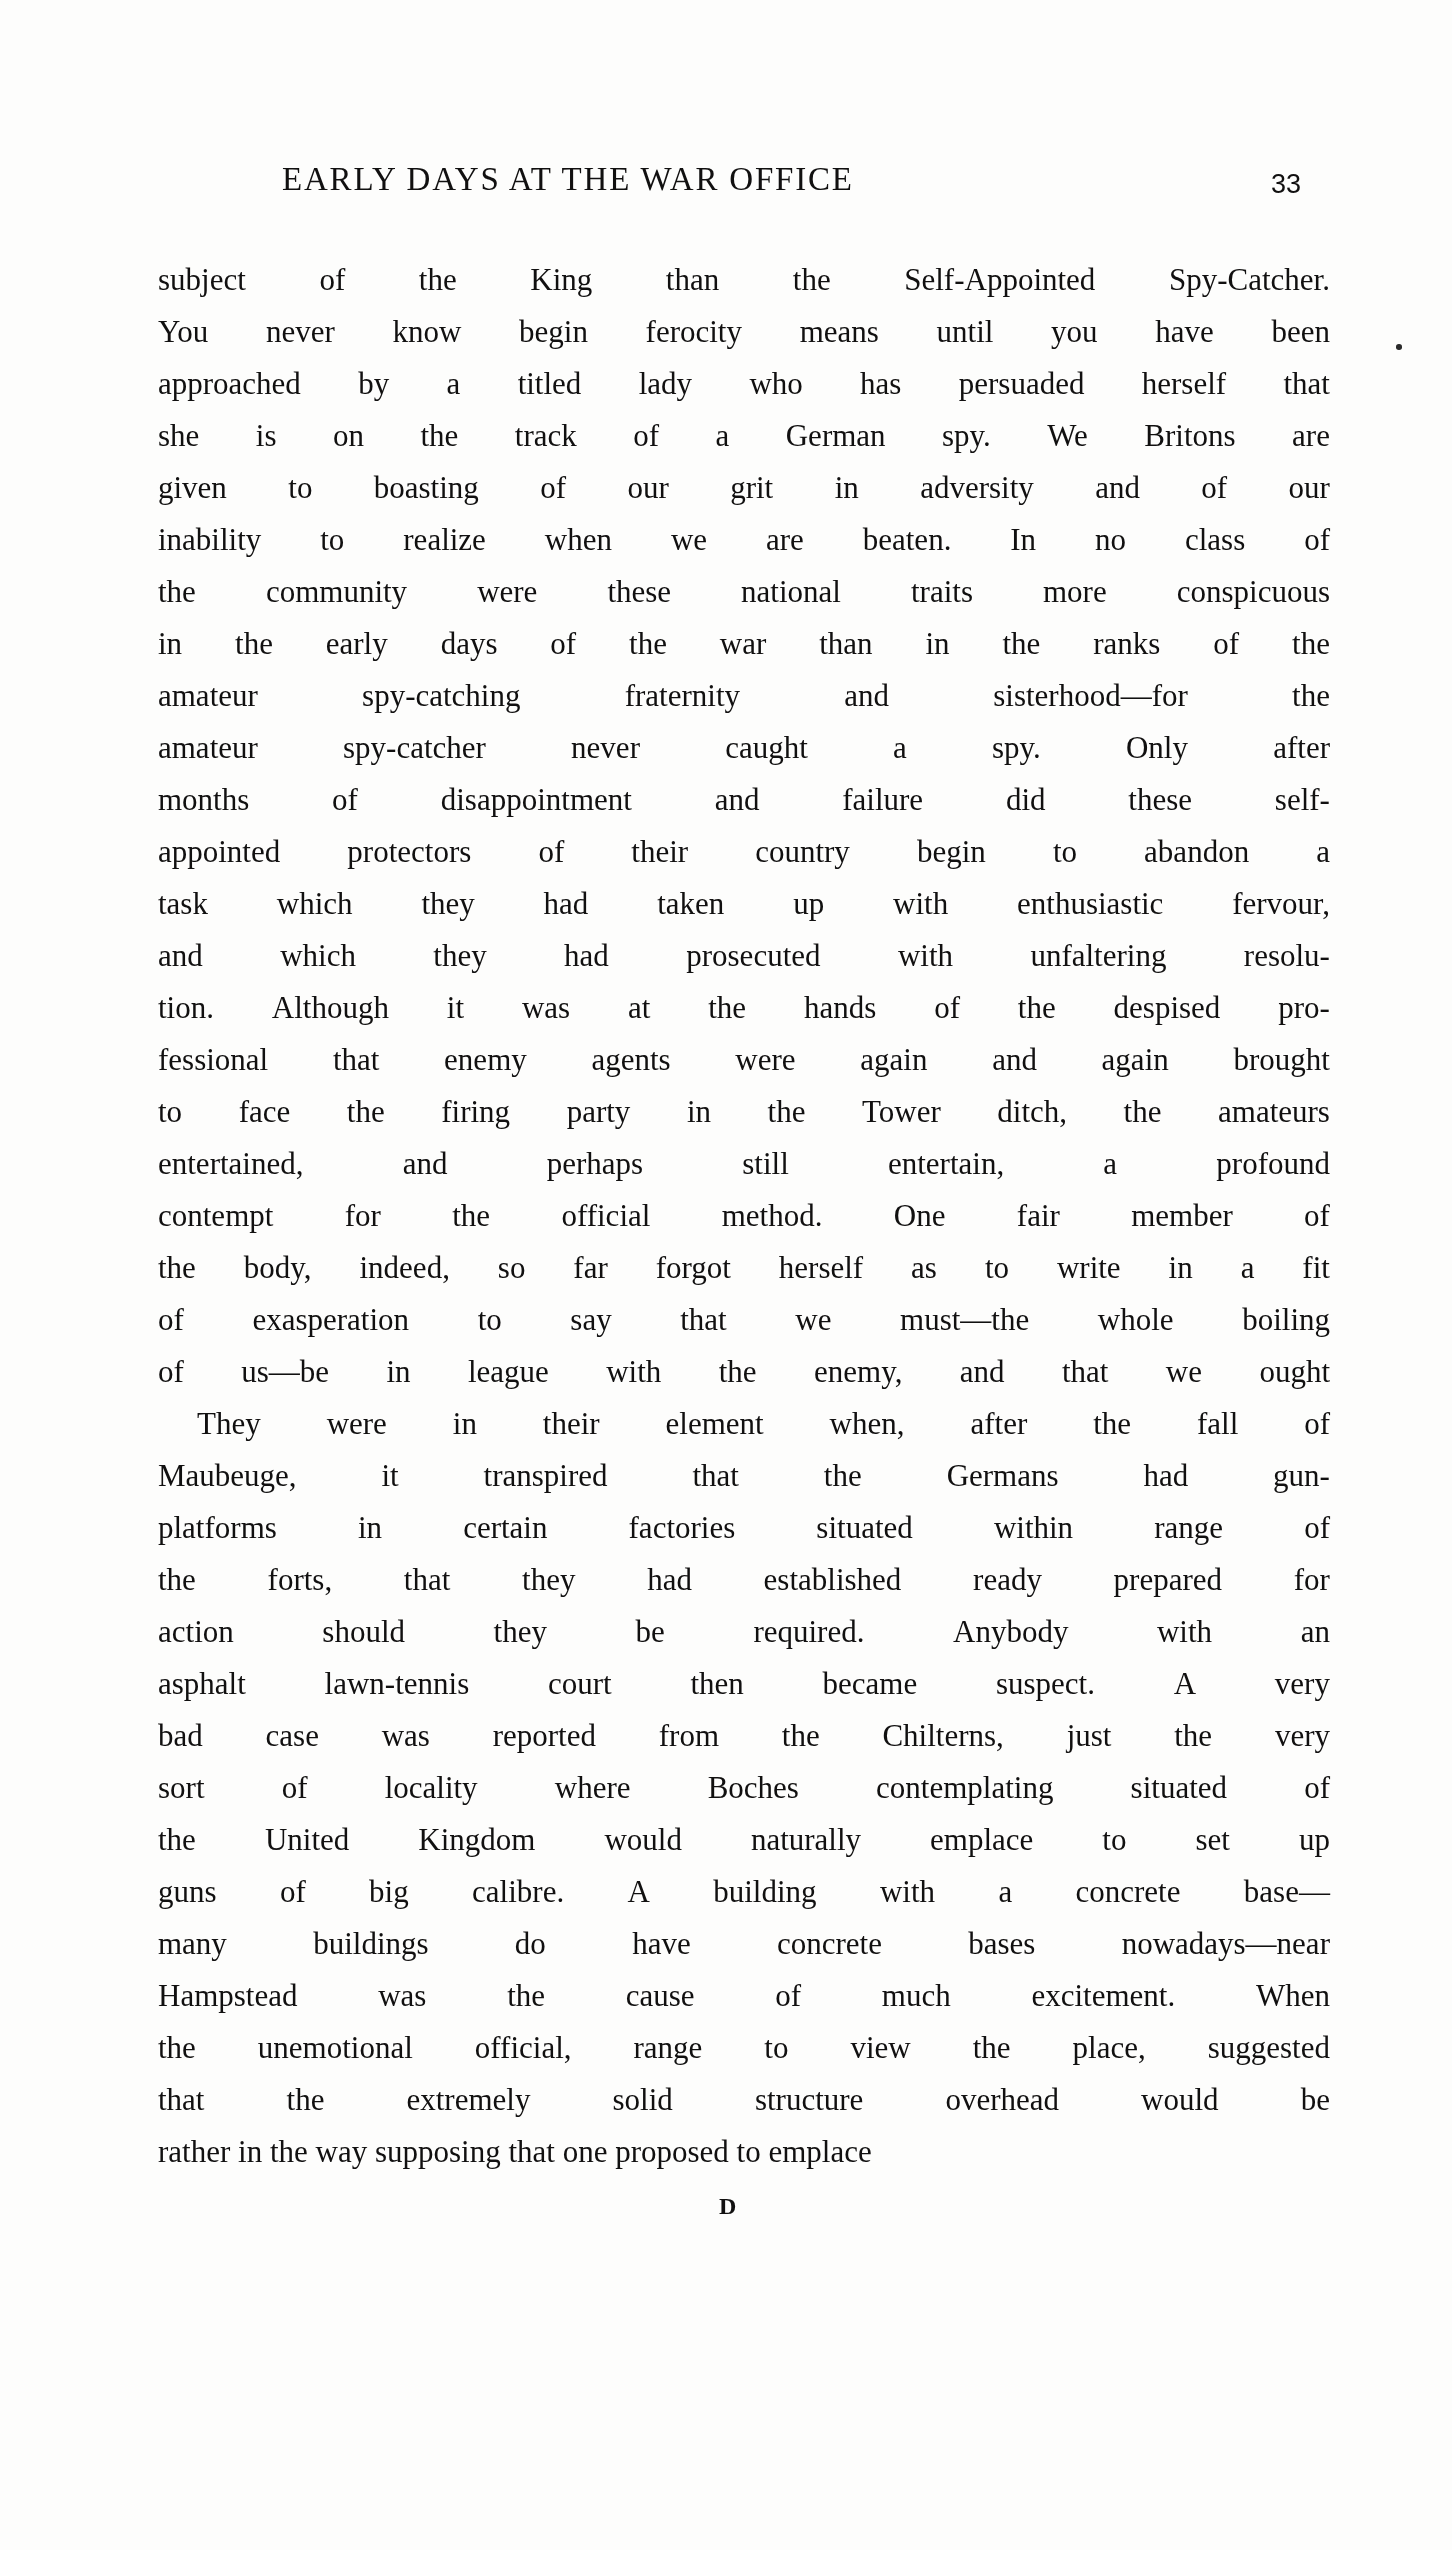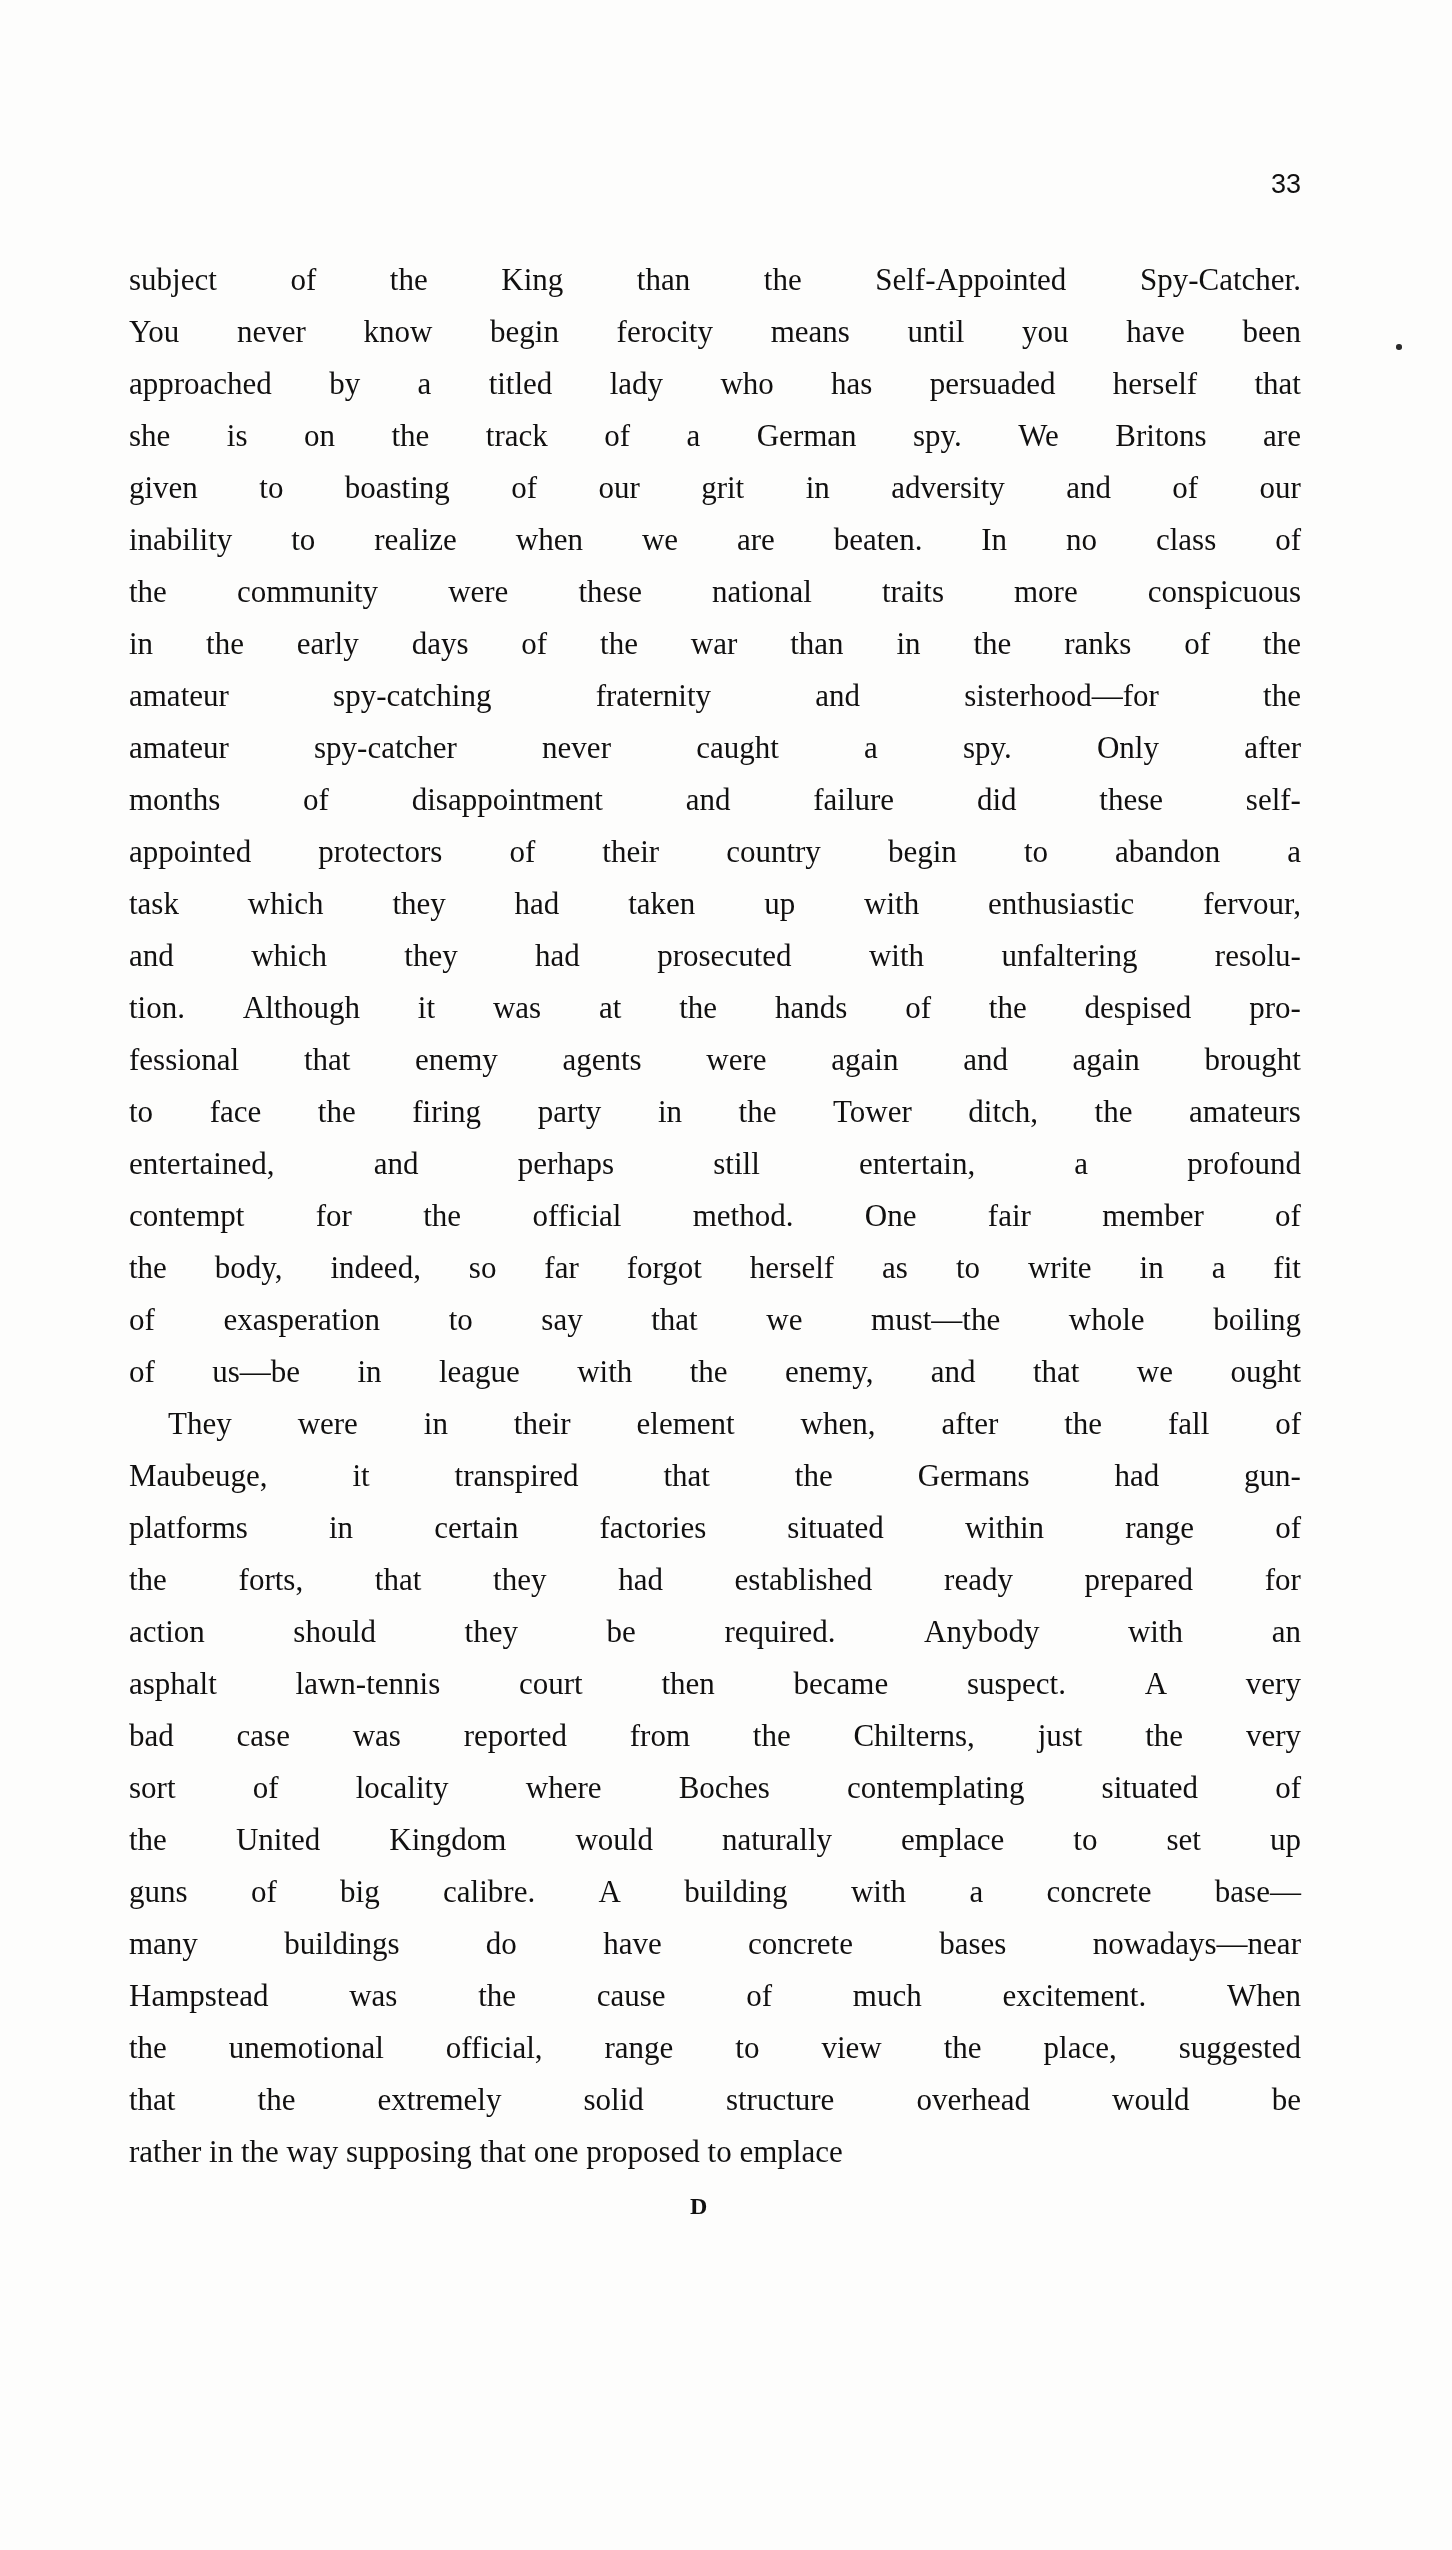--- a/index.html
+++ b/index.html
@@ -53,20 +53,21 @@
     right: 0;
     top: 8px;
     font-size: 27px;
     font-family: Liberation Sans, sans-serif;
   }
 
   
   .body-block {
     margin-top: 21px;
     width: 1172px;
+    margin-left: 29px;
   }
 
   .line {
     display: flex;
     justify-content: space-between;
     white-space: nowrap;
     font-size: 31px;
     line-height: 52px;
   }
   .line.last {
@@ -100,20 +101,21 @@
   }
 </style>
 </head>
 <body>
 
 <div class="page">
 
   <div class="content">
 
     <div class="header-row">
+      <div class="running-title">EARLY DAYS AT THE WAR OFFICE</div>
       <div class="folio">33</div>
     </div>
 
     <div class="body-block">
       <div class="para-block">
           <div class="line">
             <span class="w">subject</span>
             <span class="w">of</span>
             <span class="w">the</span>
             <span class="w">King</span>

